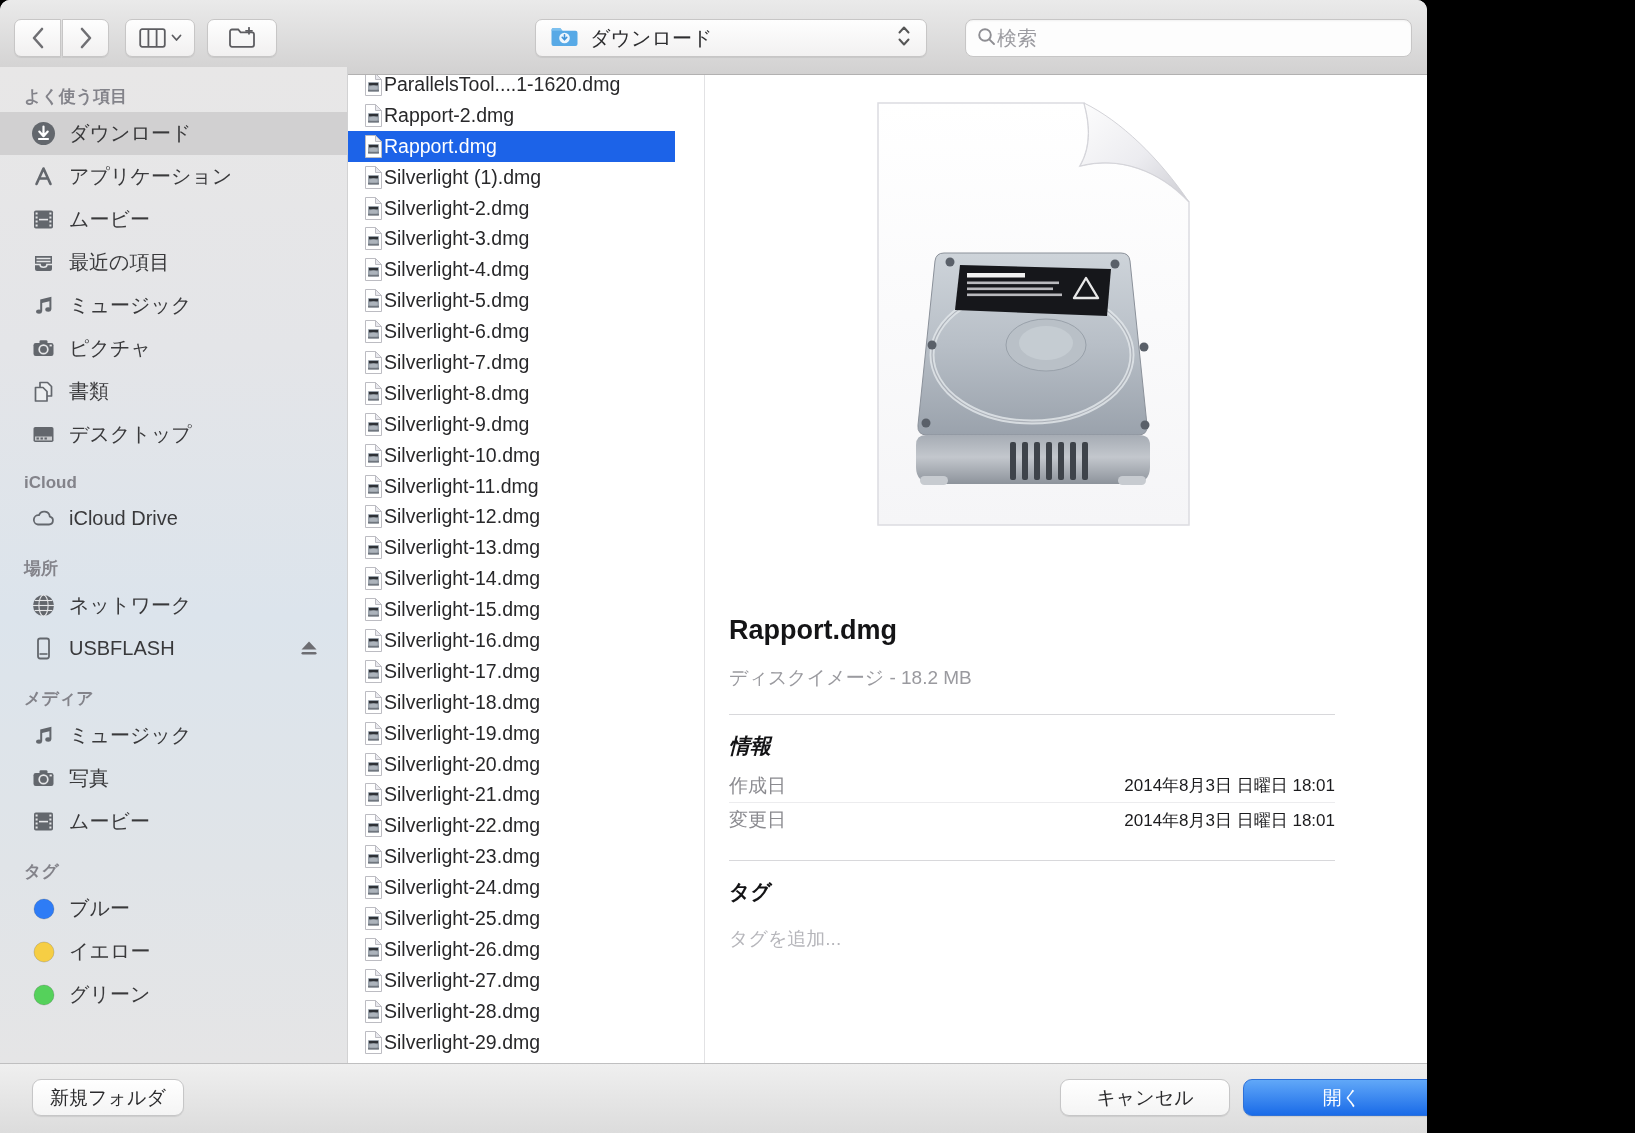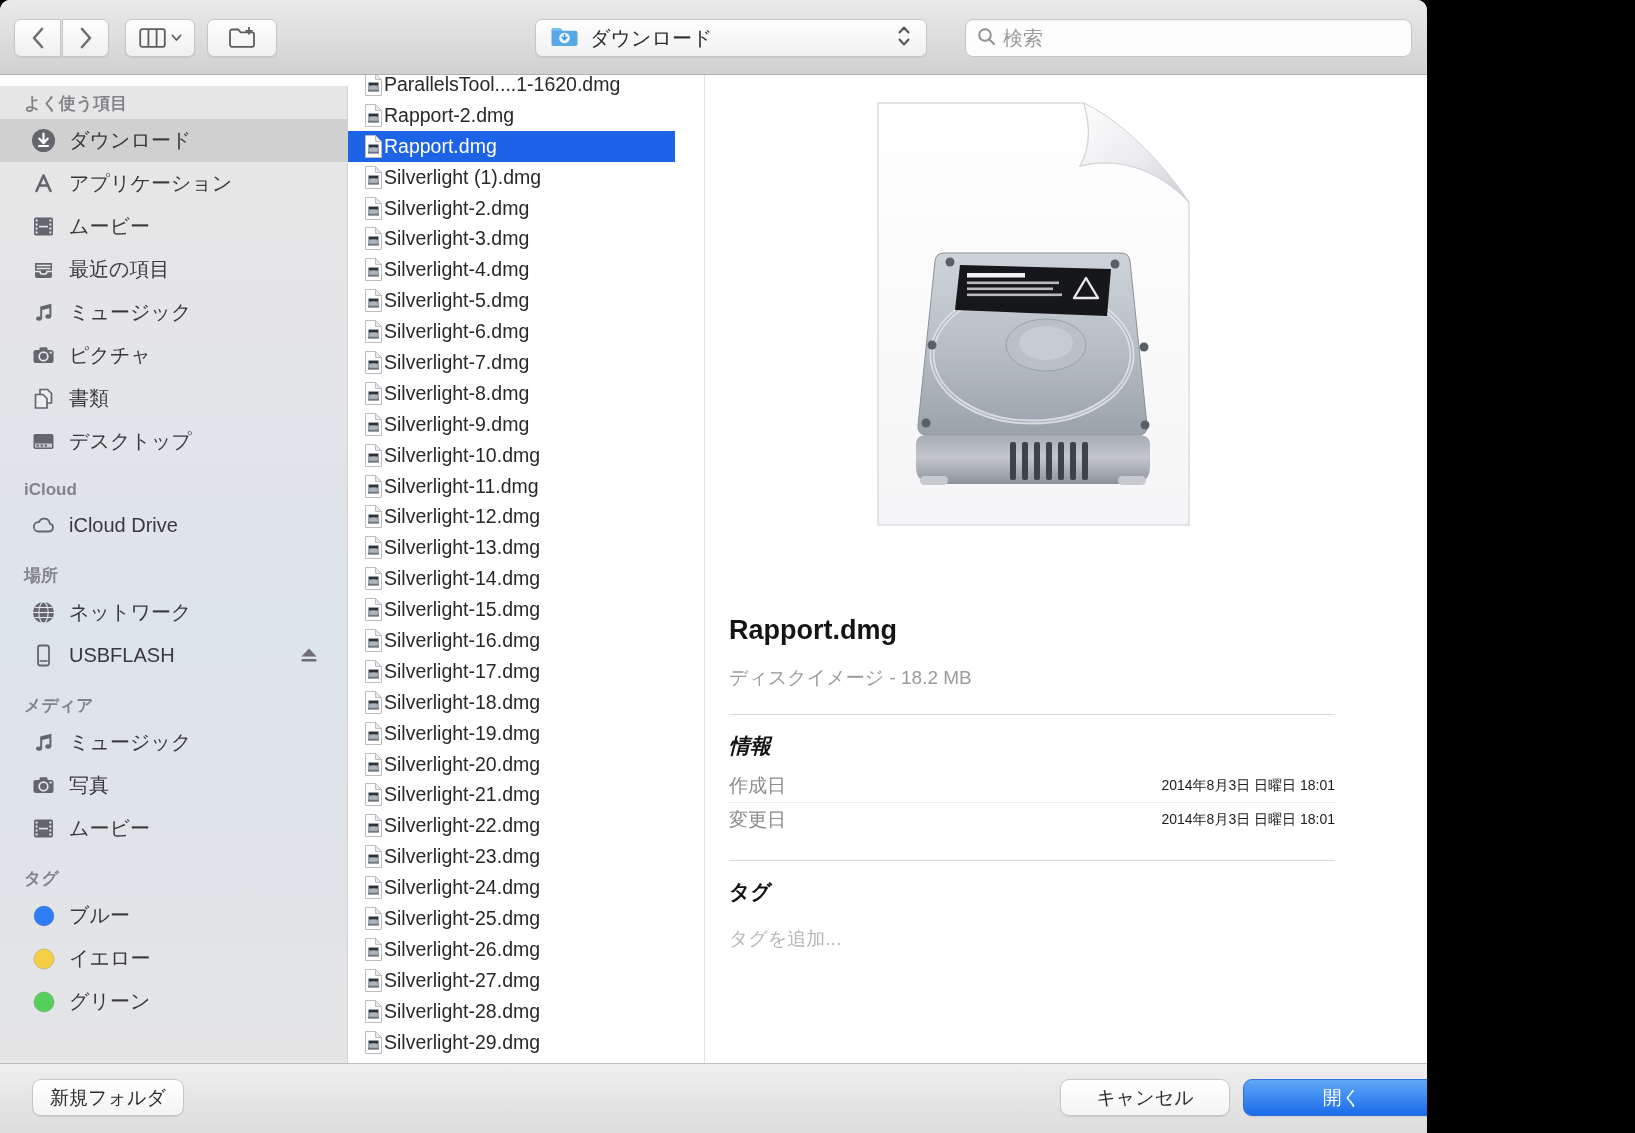--- a/index.html
+++ b/index.html
@@ -18,29 +18,29 @@
   .btn-back { left:14px; width:47px; border-radius:7px 0 0 7px; }
   .btn-fwd  { left:62px; width:47px; border-radius:0 7px 7px 0; }
   .btn-view { left:125px; width:70px; gap:5px; }
   .btn-newf { left:207px; width:70px; }
   .loc-dropdown { position:absolute; left:535px; top:19px; width:392px; height:38px;
     border-radius:7px; background:linear-gradient(#fefefe,#f2f1f1); border:1px solid #c7c6c6;
     box-shadow:0 1px 1px rgba(0,0,0,.07); display:flex; align-items:center; padding:0 14px; gap:11px; }
   .loc-label { font-size:20px; color:#2d2d2f; flex:1; }
   .search-field { position:absolute; left:965px; top:19px; width:447px; height:38px;
     border-radius:8px; background:#fdfdfd; border:1px solid #c7c6c6;
-    box-shadow:inset 0 1px 2px rgba(0,0,0,.05); display:flex; align-items:center; padding:0 10px; gap:6px; }
+    box-shadow:inset 0 1px 2px rgba(0,0,0,.05); display:flex; align-items:center; padding:0 10px; gap:0; }
   .search-field input { border:none; outline:none; background:transparent; flex:1;
     font-size:20px; color:#333; font-family:inherit; }
   .search-field input::placeholder { color:#9b9ba0; }
 
   
-  .sidebar { position:absolute; left:0; top:86px; width:348px; bottom:70px;
+  .sidebar { position:absolute; left:0; top:67px; width:348px; bottom:70px;
     background:linear-gradient(180deg,#e8e7e7 0%,#e4e5e8 28%,#dce4ec 55%,#e0e4e8 80%,#e5e5e6 100%);
-    border-right:1px solid #d2d2d3; overflow:hidden; }
+    border-right:1px solid #d2d2d3; overflow:hidden; padding-top:12px; }
   .sb-header { margin:17px 0 4px 24px; font-size:17px; font-weight:700; color:#83838a; }
   .sb-header:first-child { margin-top:6px; }
   .sb-item { height:43px; display:flex; align-items:center; padding-left:30px; gap:12px;
     font-size:20px; color:#39393b; position:relative; }
   .sb-item.selected { background:#d1d0d1; }
   .sb-icon { width:27px; height:27px; flex:0 0 27px; display:flex; align-items:center; justify-content:center; }
   .sb-label { white-space:nowrap; }
   .eject { position:absolute; right:26px; top:10px; width:24px; height:24px; }
 
   
@@ -58,21 +58,21 @@
     padding:0 92px 0 23px; overflow:hidden; }
   .preview-icon-wrap { margin-top:20px; display:flex; justify-content:center; }
   .file-title { margin-top:78px; font-size:27px; font-weight:700; color:#141416; }
   .file-sub { margin-top:19px; font-size:19px; color:#9a9a9f; }
   .sect-divider { margin-top:23px; height:1px; background:#d8d8db; }
   .sect-head { margin-top:17px; font-size:21px; font-weight:700; color:#131315;font-style:italic; }
   .info-rows { margin-top:9px; }
   .info-row { height:34px; display:flex; align-items:center; border-bottom:1px solid #ececee;justify-content:center; }
   .info-row:last-child { border-bottom:none; }
   .info-label { font-size:19px; color:#8b8b90; flex:1; }
-  .info-value { font-size:14px; color:#1b1b1d; text-align:right; }
+  .info-value { font-size:17px; color:#1b1b1d; text-align:right; }
   .tags-head { font-style:normal; }
   .tags-placeholder { margin-top:20px; font-size:19px; color:#b6b6bb; }
 
   
   .footer { position:absolute; left:0; bottom:0; width:100%; height:70px;
     background:linear-gradient(#efefef,#dcdcdc); border-top:1px solid #bfbfc0; }
   .f-btn { position:absolute; top:15px; height:37px; border-radius:9px;
     background:linear-gradient(#ffffff,#f4f4f4); border:1px solid #c6c6c7;
     box-shadow:0 1px 1px rgba(0,0,0,.09); font-size:19px; color:#2b2b2d;
     display:flex; align-items:center; justify-content:center; font-family:inherit; }

